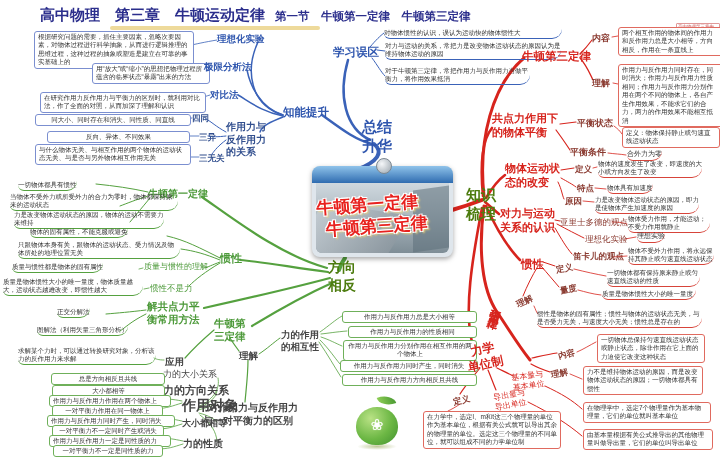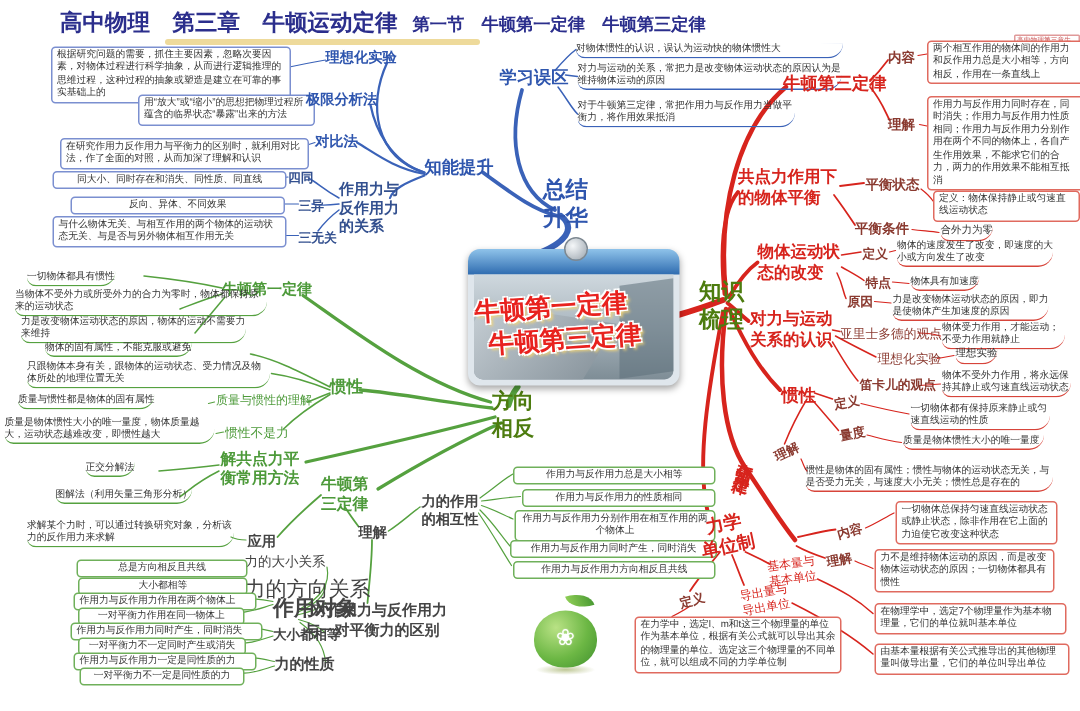--- a/index.html
+++ b/index.html
@@ -224,21 +224,21 @@
 <div class="n box g ctr" style="left:348px;top:326px;width:121px">作用力与反作用力的性质相同</div>
 <div class="n box g ctr" style="left:343px;top:340px;width:126px">作用力与反作用力分别作用在相互作用的两个物体上</div>
 <div class="n box g ctr" style="left:340px;top:360px;width:130px">作用力与反作用力同时产生，同时消失</div>
 <div class="n box g ctr" style="left:342px;top:374px;width:127px">作用力与反作用力方向相反且共线</div>
 <div class="n lbl c-d" style="left:198px;top:402px;font-size:10px;text-align:center">
   <div>一对作用力与反作用力</div>
   <div>与一对平衡力的区别</div>
 </div>
 <div class="n lbl c-d" style="left:163px;top:369px;font-size:9px;font-weight:normal">力的大小关系</div>
 <div class="n box g ctr" style="left:51px;top:373px;width:106px">总是方向相反且共线</div>
-<div class="n lbl c-d" style="left:163px;top:384px;font-size:14px;font-weight:normal">力的方向关系</div>
+<div class="n lbl c-d" style="left:163px;top:384px;font-size:11px;font-weight:bold">力的方向关系</div>
 <div class="n box g ctr" style="left:52px;top:385px;width:105px">大小都相等</div>
 <div class="n box g" style="left:49px;top:395px;width:114px">作用力与反作用力作用在两个物体上</div>
 <div class="n lbl c-d" style="left:182px;top:397px;font-size:14px">作用对象</div>
 <div class="n box g ctr" style="left:52px;top:405px;width:103px">一对平衡力作用在同一物体上</div>
 <div class="n box g" style="left:47px;top:415px;width:120px">作用力与反作用力同时产生，同时消失</div>
 <div class="n lbl c-d" style="left:182px;top:418px;font-size:9px">大小都相等</div>
 <div class="n box g ctr" style="left:52px;top:425px;width:104px">一对平衡力不一定同时产生或消失</div>
 <div class="n box g" style="left:49px;top:435px;width:114px">作用力与反作用力一定是同性质的力</div>
 <div class="n lbl c-d" style="left:183px;top:438px;font-size:10px">力的性质</div>
 <div class="n box g ctr" style="left:53px;top:445px;width:102px">一对平衡力不一定是同性质的力</div>

